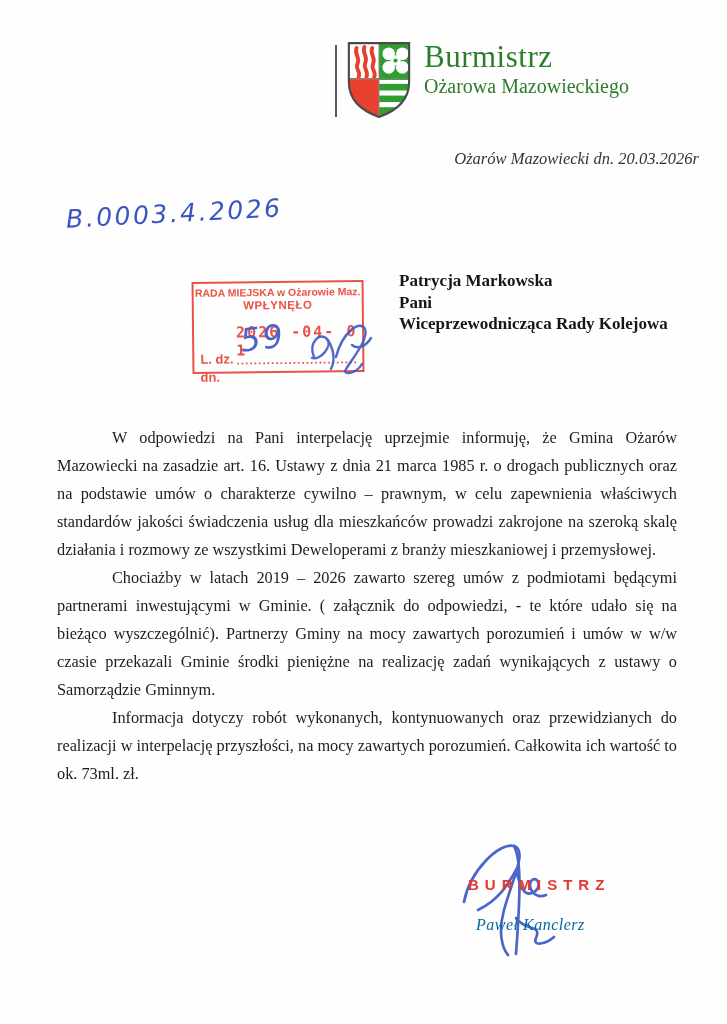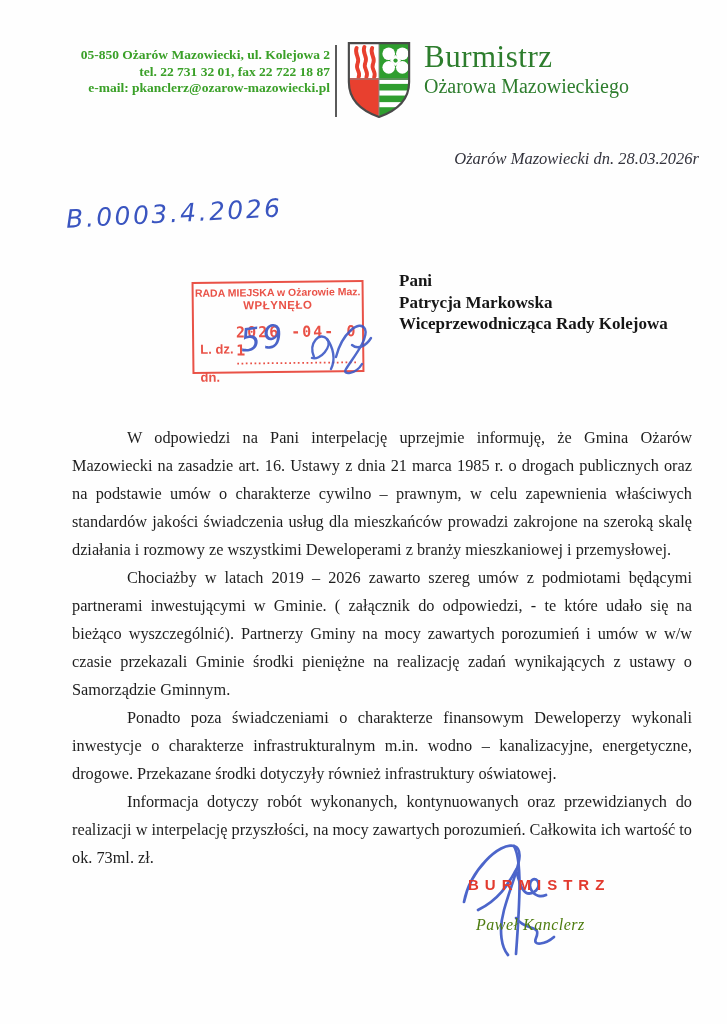--- a/index.html
+++ b/index.html
@@ -47,63 +47,58 @@
     transform:rotate(-.6deg);opacity:.93;
   }
   .stamp .s1{position:absolute;top:3px;left:0;right:0;text-align:center;font-size:10.5px;font-weight:bold;}
   .stamp .s2{position:absolute;top:16px;left:0;right:0;text-align:center;font-size:11.5px;font-weight:bold;letter-spacing:.5px;}
   .stamp .sdate{position:absolute;top:42px;left:6px;font-size:13px;font-weight:bold;margin-top:44px;}
   .stamp .sdigits{
     position:absolute;top:40px;left:42px;
     font-family:"DejaVu Sans Mono", monospace;
     font-size:15px;font-weight:bold;letter-spacing:2px;
   }
-  .stamp .sldz{position:absolute;bottom:15px;left:6px;font-size:13px;font-weight:bold;}
+  .stamp .sldz{position:absolute;bottom:5px;left:6px;font-size:13px;font-weight:bold;}
   .stamp .sdots{position:absolute;bottom:4px;left:42px;font-size:12px;font-weight:bold;letter-spacing:1px;overflow:hidden;white-space:nowrap;width:120px;}
   .stamp .fiftynine{
     position:absolute;top:36px;left:46px;
     font-family:"DejaVu Sans", sans-serif;font-style:italic;
     font-size:32px;color:#3d59c6;transform:rotate(-6deg);letter-spacing:2px;
   }
   .stamp-scribble{position:absolute;left:300px;top:315px;}
   
   .recipient{
     position:absolute;left:399px;top:270px;
     font-weight:bold;font-size:17px;line-height:21.5px;color:#161616;
   }
   
   .body{
-    position:absolute;left:72px;top:424px;width:620px;
+    position:absolute;left:57px;top:424px;width:620px;
     font-size:16.3px;line-height:28px;text-align:justify;color:#1d1d1d;
   }
   .body p{margin:0;text-indent:55px;}
   
   .sig-title{
     position:absolute;left:468px;top:876px;
     font-family:"Liberation Sans", sans-serif;
     font-weight:bold;font-size:15px;letter-spacing:6px;
     color:#e23a2e;
   }
   .sig-name{
     position:absolute;left:476px;top:916px;
     font-style:italic;font-size:16px;letter-spacing:.5px;
-    color:#4d7c0f;
+    color:#0369a1;
   }
   .sig-ink{position:absolute;left:450px;top:838px;}
 </style>
 </head>
 <body>
 
 <div class="page">
 
-  <div class="addr">
-    <div>05-850 Ożarów Mazowiecki, ul. Kolejowa 2</div>
-    <div>tel. 22 731 32 01, fax 22 722 18 87</div>
-    <div>e-mail: pkanclerz@ozarow-mazowiecki.pl</div>
-  </div>
 
   <div class="vrule"></div>
 
   <div class="crest">
     <svg width="70" height="84" viewBox="0 0 72 84">
       <defs>
         <clipPath id="shieldClip">
             <path d="M5,4 H67 V44 C67,64 53,74 36,80 C19,74 5,64 5,44 Z"></path>
           </clipPath>
       </defs>
@@ -133,21 +128,21 @@
       </g>
       <path d="M5,4 H67 V44 C67,64 53,74 36,80 C19,74 5,64 5,44 Z" fill="none" stroke="#4a4a4a" stroke-width="2.2"></path>
     </svg>
   </div>
 
   <div class="titleblock">
     <div class="t1">Burmistrz</div>
     <div class="t2">Ożarowa Mazowieckiego</div>
   </div>
 
-  <div class="dateline">Ożarów Mazowiecki dn. 28.03.2026r</div>
+  <div class="dateline">Ożarów Mazowiecki dn. 20.03.2026r</div>
 
   <div class="refno">B.0003.4.2026</div>
 
   <div class="stamp">
     <div class="s1">RADA MIEJSKA w Ożarowie Maz.</div>
     <div class="s2">WPŁYNĘŁO</div>
     <div class="sdate">dn.</div>
     <div class="sdigits">2026 -04- 0 1</div>
     <div class="sldz">L. dz.</div>
     <div class="sdots">.............................</div>
@@ -159,29 +154,28 @@
       <g stroke="#3d59c6" stroke-width="2.4" fill="none" stroke-linecap="round" opacity=".9">
         <path d="M14,42 C8,28 20,16 27,24 C33,31 20,46 12,43"></path>
         <path d="M27,24 C33,32 36,44 31,54"></path>
         <path d="M36,42 C42,18 60,4 65,14 C69,24 52,44 46,54 C42,61 56,59 62,49"></path>
         <path d="M52,30 C58,35 66,31 71,23"></path>
       </g>
     </svg>
   </div>
 
   <div class="recipient">
+    <div>Patrycja Markowska</div>
     <div>Pani</div>
-    <div>Patrycja Markowska</div>
     <div>Wiceprzewodnicząca Rady Kolejowa</div>
   </div>
 
   <div class="body">
     <p>W odpowiedzi na Pani interpelację uprzejmie informuję, że Gmina Ożarów Mazowiecki na zasadzie art. 16. Ustawy z dnia 21 marca 1985 r. o drogach publicznych oraz na podstawie umów o charakterze cywilno – prawnym, w celu zapewnienia właściwych standardów jakości świadczenia usług dla mieszkańców prowadzi zakrojone na szeroką skalę działania i rozmowy ze wszystkimi Deweloperami z branży mieszkaniowej i przemysłowej.</p>
     <p>Chociażby w latach 2019 – 2026 zawarto szereg umów z podmiotami będącymi partnerami inwestującymi w Gminie. ( załącznik do odpowiedzi, - te które udało się na bieżąco wyszczególnić). Partnerzy Gminy na mocy zawartych porozumień i umów w w/w czasie przekazali Gminie środki pieniężne na realizację zadań wynikających z ustawy o Samorządzie Gminnym.</p>
-    <p>Ponadto poza świadczeniami o charakterze finansowym Deweloperzy wykonali inwestycje o charakterze infrastrukturalnym m.in. wodno – kanalizacyjne, energetyczne, drogowe. Przekazane środki dotyczyły również infrastruktury oświatowej.</p>
     <p>Informacja dotyczy robót wykonanych, kontynuowanych oraz przewidzianych do realizacji w interpelację przyszłości, na mocy zawartych porozumień. Całkowita ich wartość to ok. 73ml. zł.</p>
   </div>
 
   <div class="sig-ink">
     <svg width="140" height="122" viewBox="0 0 140 122">
       <g stroke="#3d59c6" stroke-width="2.7" fill="none" stroke-linecap="round" opacity=".92">
         <path d="M14,64 C20,32 50,4 64,8 C78,12 62,42 54,72 C48,94 52,110 58,117"></path>
         <path d="M64,8 C72,22 70,62 66,116"></path>
         <path d="M28,72 C52,60 60,42 66,32 C70,48 74,60 84,54 C92,49 88,38 82,42 C76,48 84,62 96,57"></path>
         <path d="M66,80 C76,94 92,86 86,100 C82,109 96,106 104,99"></path>

